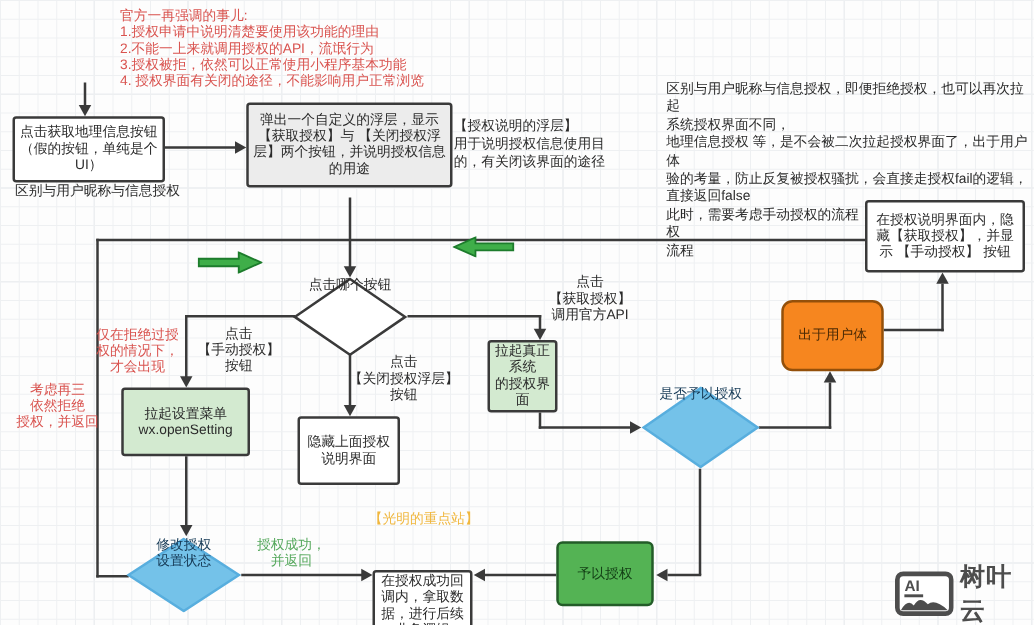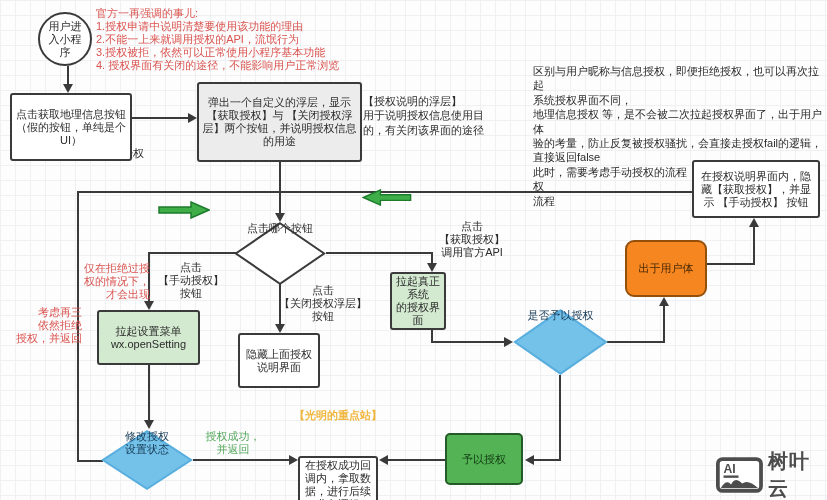--- a/index.html
+++ b/index.html
@@ -25,23 +25,23 @@
   .node.orange{background:#f6861f;border-color:#94500a;color:#4a2a05;border-radius:9px;}
   .circle{border-radius:50%;}
   .diamond{position:absolute;display:flex;align-items:flex-start;justify-content:center;}
   .diamond svg{position:absolute;inset:0;width:100%;height:100%;}
   .diamond .dtext{position:relative;font-size:11px;line-height:13px;text-align:center;white-space:pre-line;color:#2b2b2b;}
   .diamond.white polygon{fill:#ffffff;stroke:#3a3a3a;stroke-width:2;}
   .diamond.blue polygon{fill:#74c2e9;stroke:#58aede;stroke-width:2;}
   .diamond.blue .dtext{color:#163a56;}
   .lbl{position:absolute;font-size:11px;line-height:13px;color:#2b2b2b;text-align:center;white-space:pre-line;}
   .note{position:absolute;font-size:11px;line-height:13px;color:#d9534f;white-space:pre-line;}
-  .note.center{text-align:right;}
+  .note.center{text-align:center;}
   .lbl.green-text{color:#55a85c;}
-  .lbl.yellow-text{color:#f0b73e;font-weight:bold;}
+  .lbl.yellow-text{color:#f0b73e;font-weight:normal;text-align:right;}
   .para{position:absolute;font-size:11px;line-height:14.4px;color:#2b2b2b;white-space:pre-line;}
   .edge{position:absolute;background:#3a3a3a;}
   .ah{position:absolute;width:0;height:0;}
   .ah.down{border-left:5px solid transparent;border-right:5px solid transparent;border-top:9px solid #3a3a3a;}
   .ah.up{border-left:5px solid transparent;border-right:5px solid transparent;border-bottom:9px solid #3a3a3a;}
   .ah.right{border-top:5px solid transparent;border-bottom:5px solid transparent;border-left:9px solid #3a3a3a;}
   .ah.left{border-top:5px solid transparent;border-bottom:5px solid transparent;border-right:9px solid #3a3a3a;}
   .flow-arrow{position:absolute;}
   .watermark{position:absolute;left:716px;top:448px;display:flex;align-items:center;gap:5px;}
   .brand{font-size:20px;font-weight:bold;color:#4d4d4d;letter-spacing:1px;}
@@ -140,27 +140,24 @@
   <div class="lbl" style="left:427px;top:220px;width:90px">点击
 【获取授权】
 调用官方API</div>
   <div class="lbl" style="left:277px;top:284px;width:92px">点击
 【关闭授权浮层】
 按钮</div>
   <div class="lbl" style="left:150px;top:261px;width:82px">点击
 【手动授权】
 按钮</div>
 
-  <div class="node circle" style="left:38px;top:12px;width:54px;height:54px">用户进
-入小程
-序</div>
-  <div class="node" style="left:10px;top:93px;width:122px;height:68px">点击获取地理信息按钮
+  <div class="node" style="left:10px;top:93px;width:122px;height:53px">点击获取地理信息按钮
 （假的按钮，单纯是个
 UI）</div>
-  <div class="node gray" style="left:197px;top:82px;width:165px;height:80px">弹出一个自定义的浮层，显示
+  <div class="node gray" style="left:197px;top:82px;width:165px;height:68px">弹出一个自定义的浮层，显示
 【获取授权】与 【关闭授权浮
 层】两个按钮，并说明授权信息
 的用途</div>
   <div class="node" style="left:692px;top:160px;width:128px;height:58px">在授权说明界面内，隐
 藏【获取授权】，并显
 示 【手动授权】 按钮</div>
 
   <div class="diamond white" style="left:234px;top:222px;width:92px;height:63px">
     <svg viewBox="0 0 100 100" preserveAspectRatio="none">
         <polygon points="50,2 98,50 50,98 2,50" vector-effect="non-scaling-stroke"></polygon>

